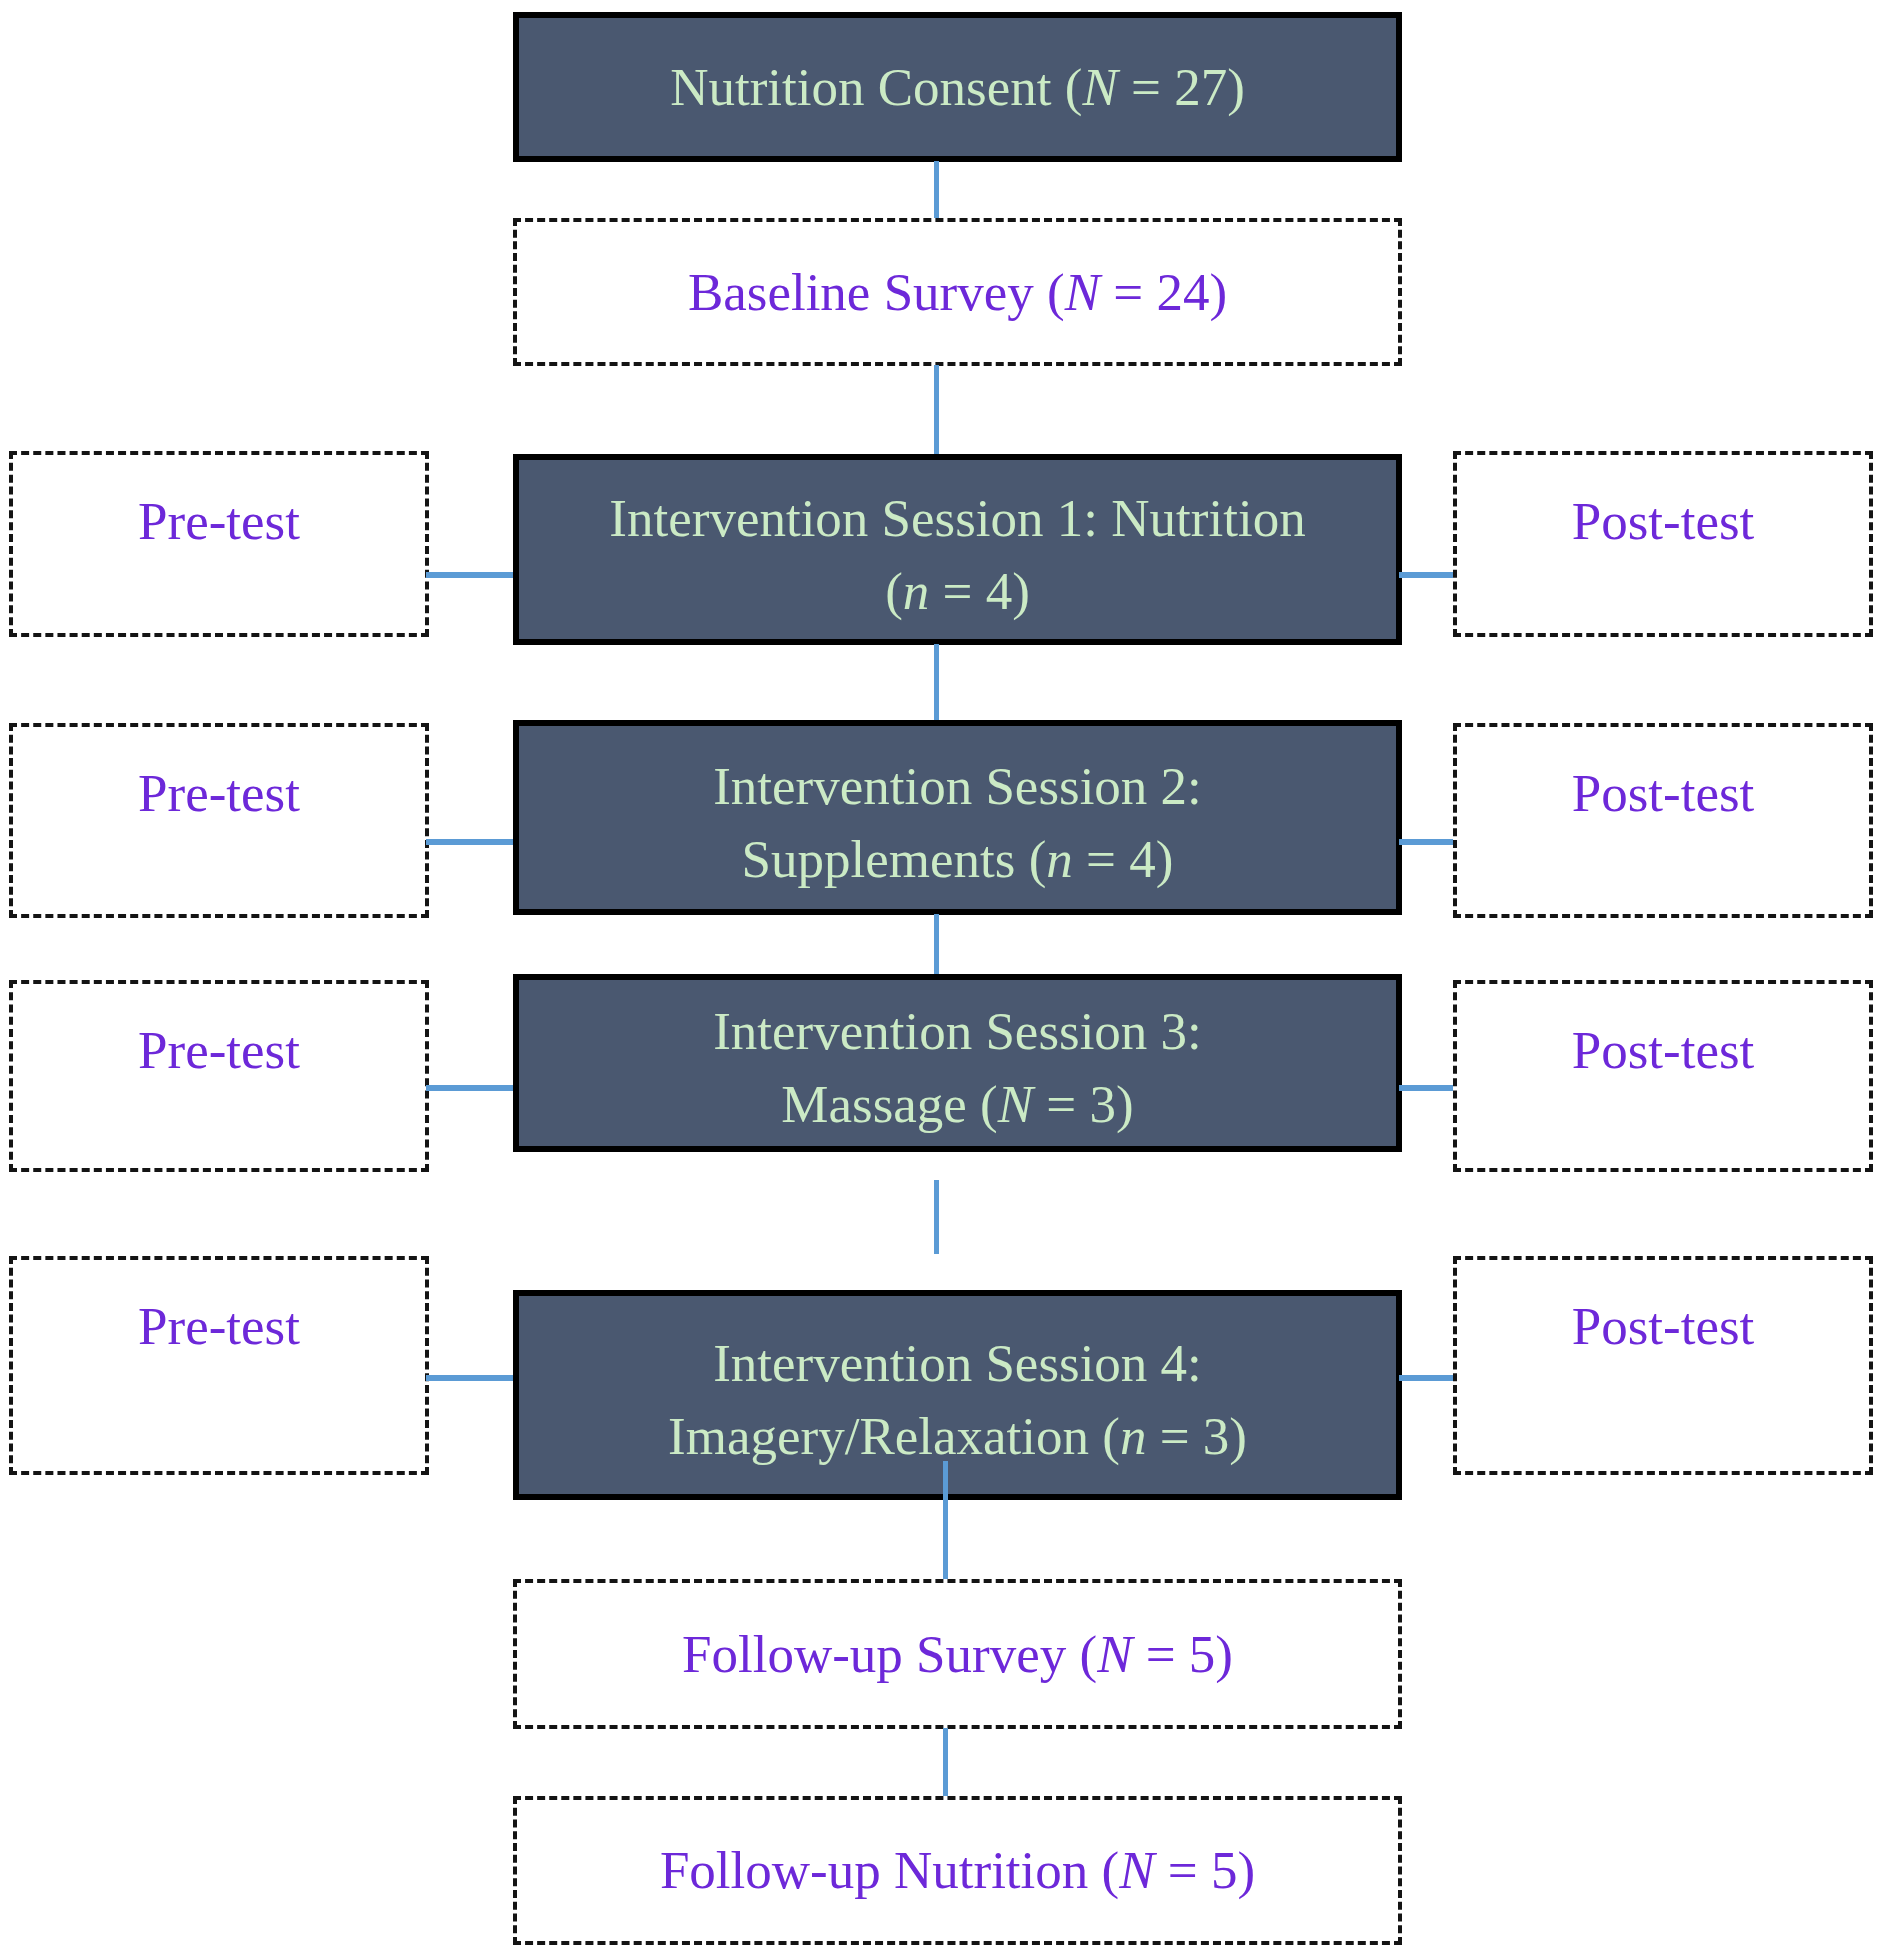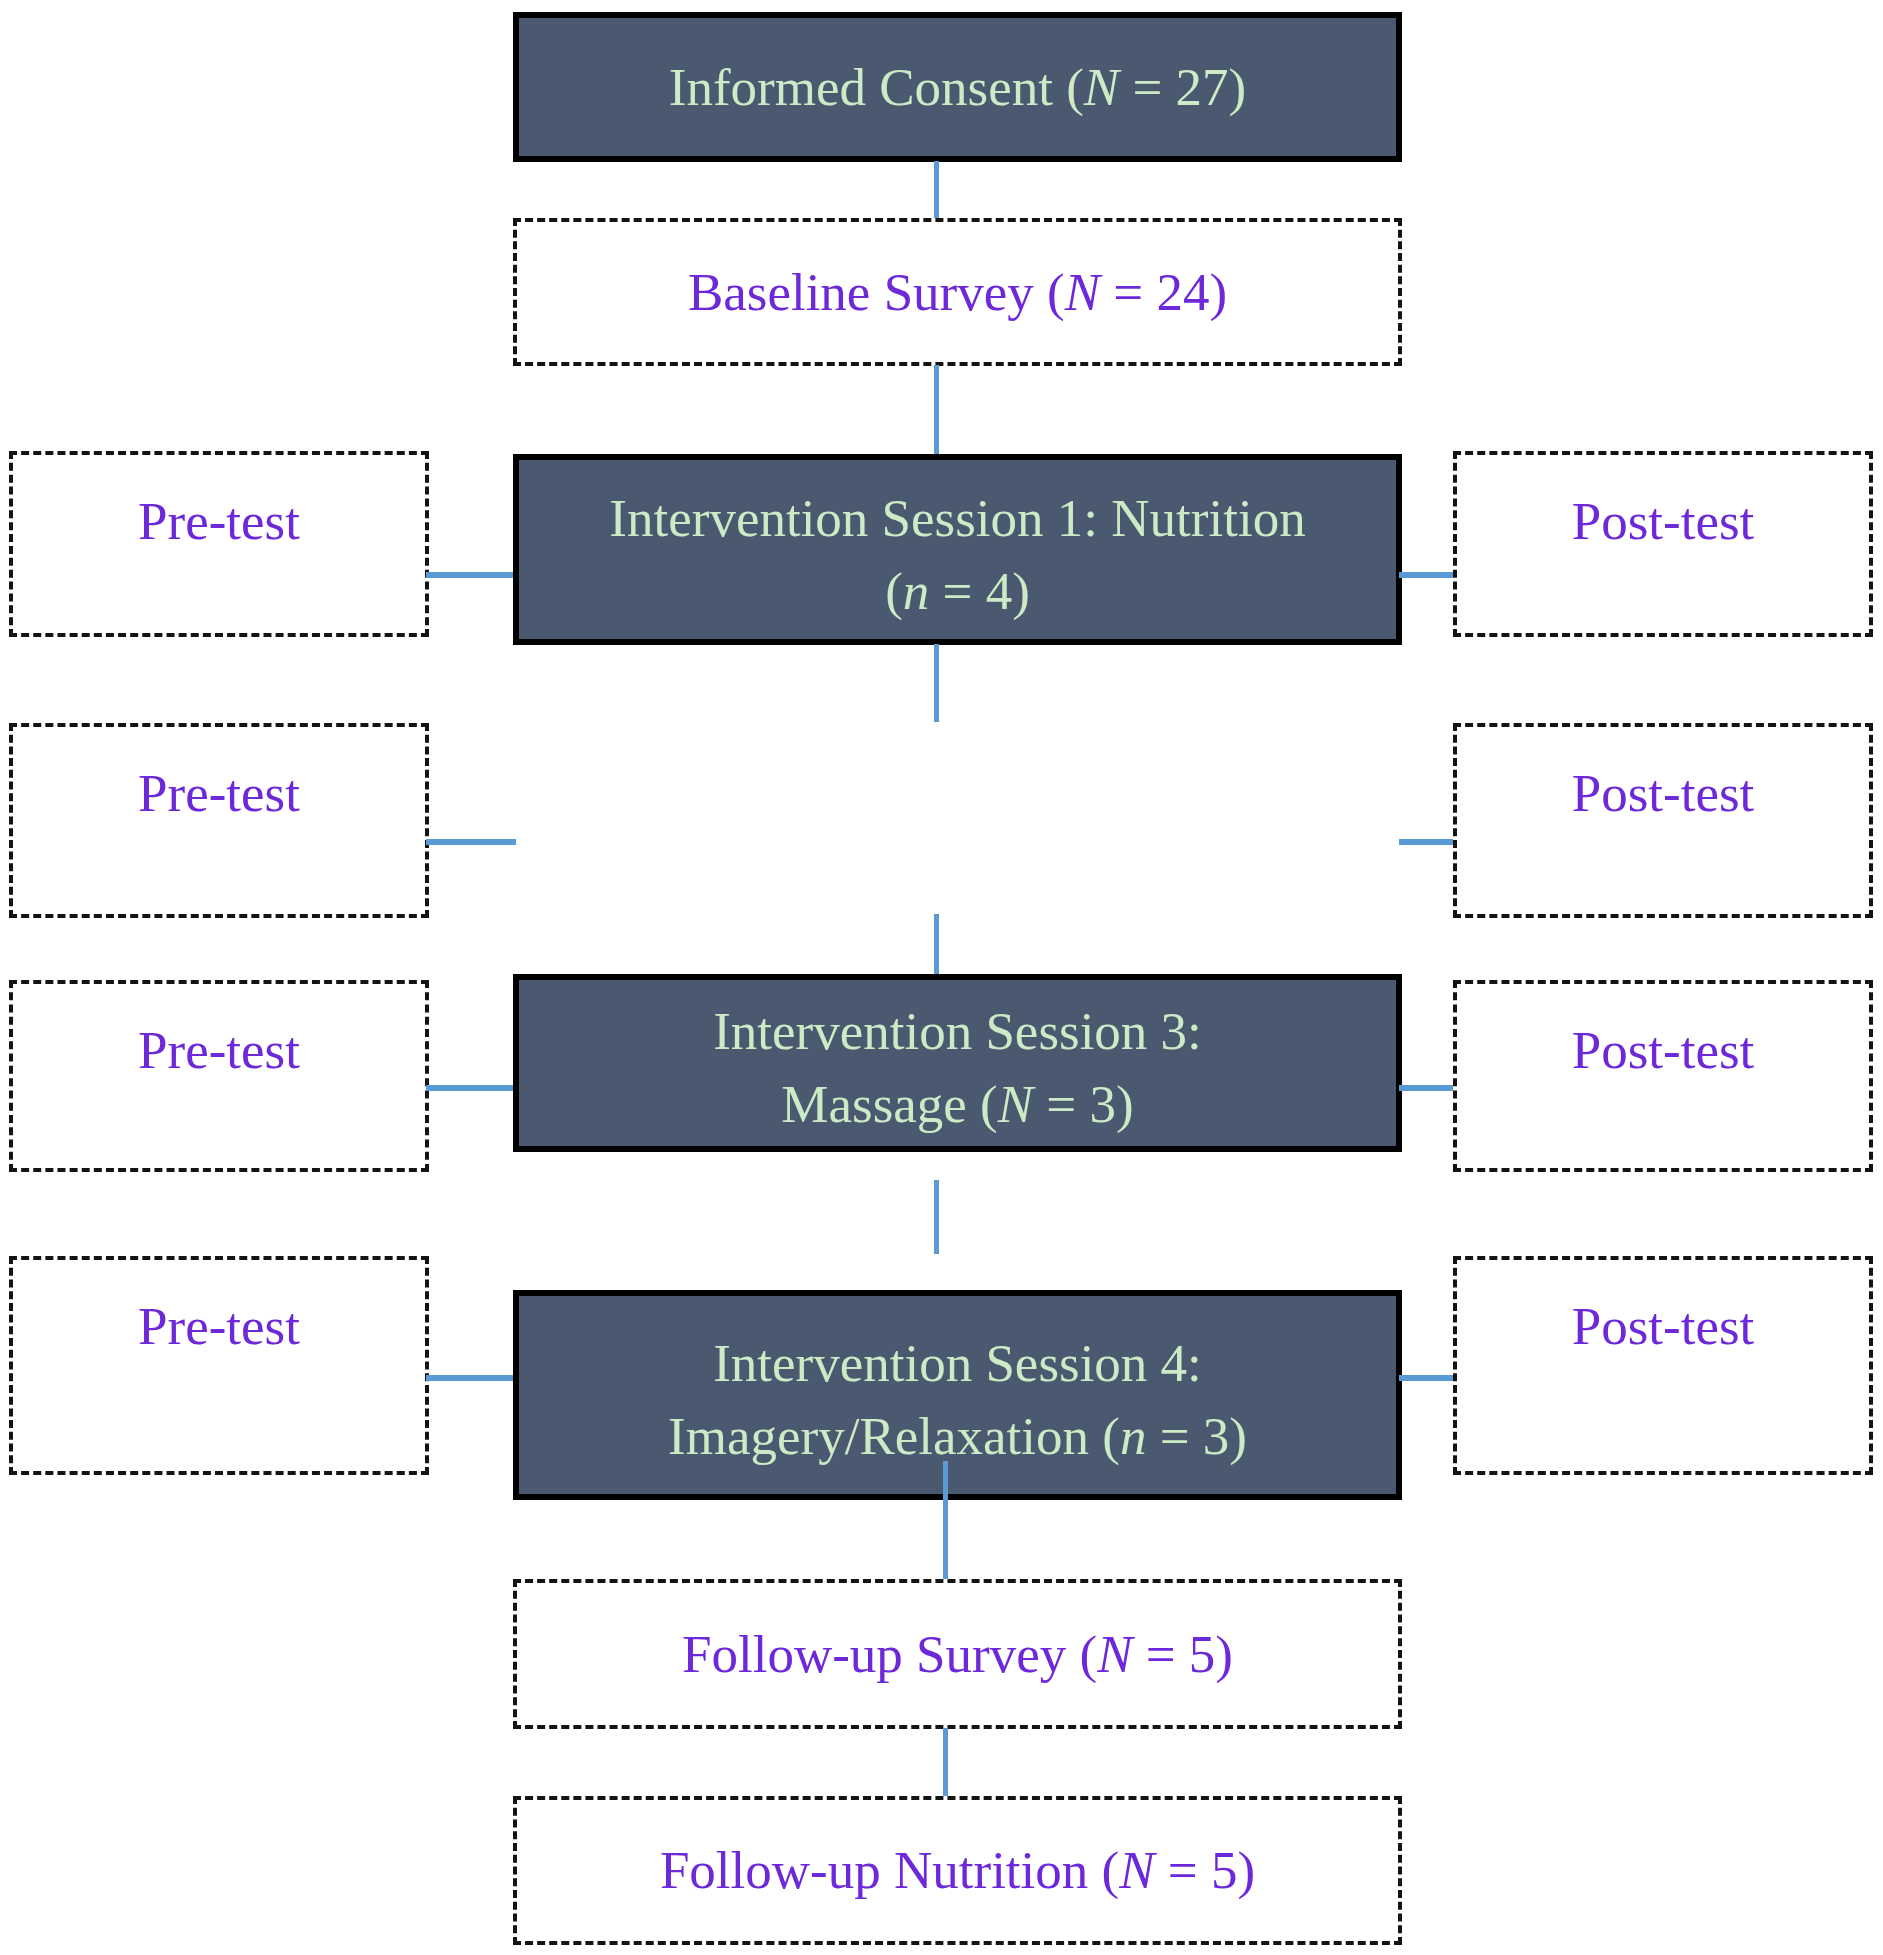--- a/index.html
+++ b/index.html
@@ -46,21 +46,21 @@
   .hline { height: 6px; }
   .iv { font-style: italic; }
   .line { white-space: nowrap; }
 </style>
 </head>
 <body>
 
 <div id="canvas">
 
   <div class="box dark" style="left:513px; top:12px; width:889px; height:150px;">
-    <div class="line"><span>Informed Consent (</span><span class="iv">N</span><span> = 27)</span></div>
+    <div class="line"><span>Nutrition Consent (</span><span class="iv">N</span><span> = 27)</span></div>
   </div>
 
   <div class="vline" style="left:934px; top:161px; height:59px;"></div>
 
   <div class="box dashed" style="left:513px; top:218px; width:889px; height:148px;">
     <div class="line"><span>Baseline Survey (</span><span class="iv">N</span><span> = 24)</span></div>
   </div>
 
   <div class="vline" style="left:934px; top:365px; height:91px;"></div>
 
@@ -76,20 +76,24 @@
   <div class="box dashed side" style="left:1453px; top:451px; width:420px; height:186px;">
     <span>Post-test</span>
   </div>
 
   <div class="vline" style="left:934px; top:644px; height:78px;"></div>
 
   <div class="box dashed side" style="left:9px; top:723px; width:420px; height:195px;">
     <span>Pre-test</span>
   </div>
   <div class="hline" style="left:426px; top:839px; width:90px;"></div>
+  <div class="box dark session" style="left:513px; top:720px; width:889px; height:195px;">
+    <div class="line"><span>Intervention Session 2:</span></div>
+    <div class="line"><span>Supplements (</span><span class="iv">n</span><span> = 4)</span></div>
+  </div>
   <div class="hline" style="left:1399px; top:839px; width:57px;"></div>
   <div class="box dashed side" style="left:1453px; top:723px; width:420px; height:195px;">
     <span>Post-test</span>
   </div>
 
   <div class="vline" style="left:934px; top:914px; height:61px;"></div>
 
   <div class="box dashed side" style="left:9px; top:980px; width:420px; height:192px;">
     <span>Pre-test</span>
   </div>

